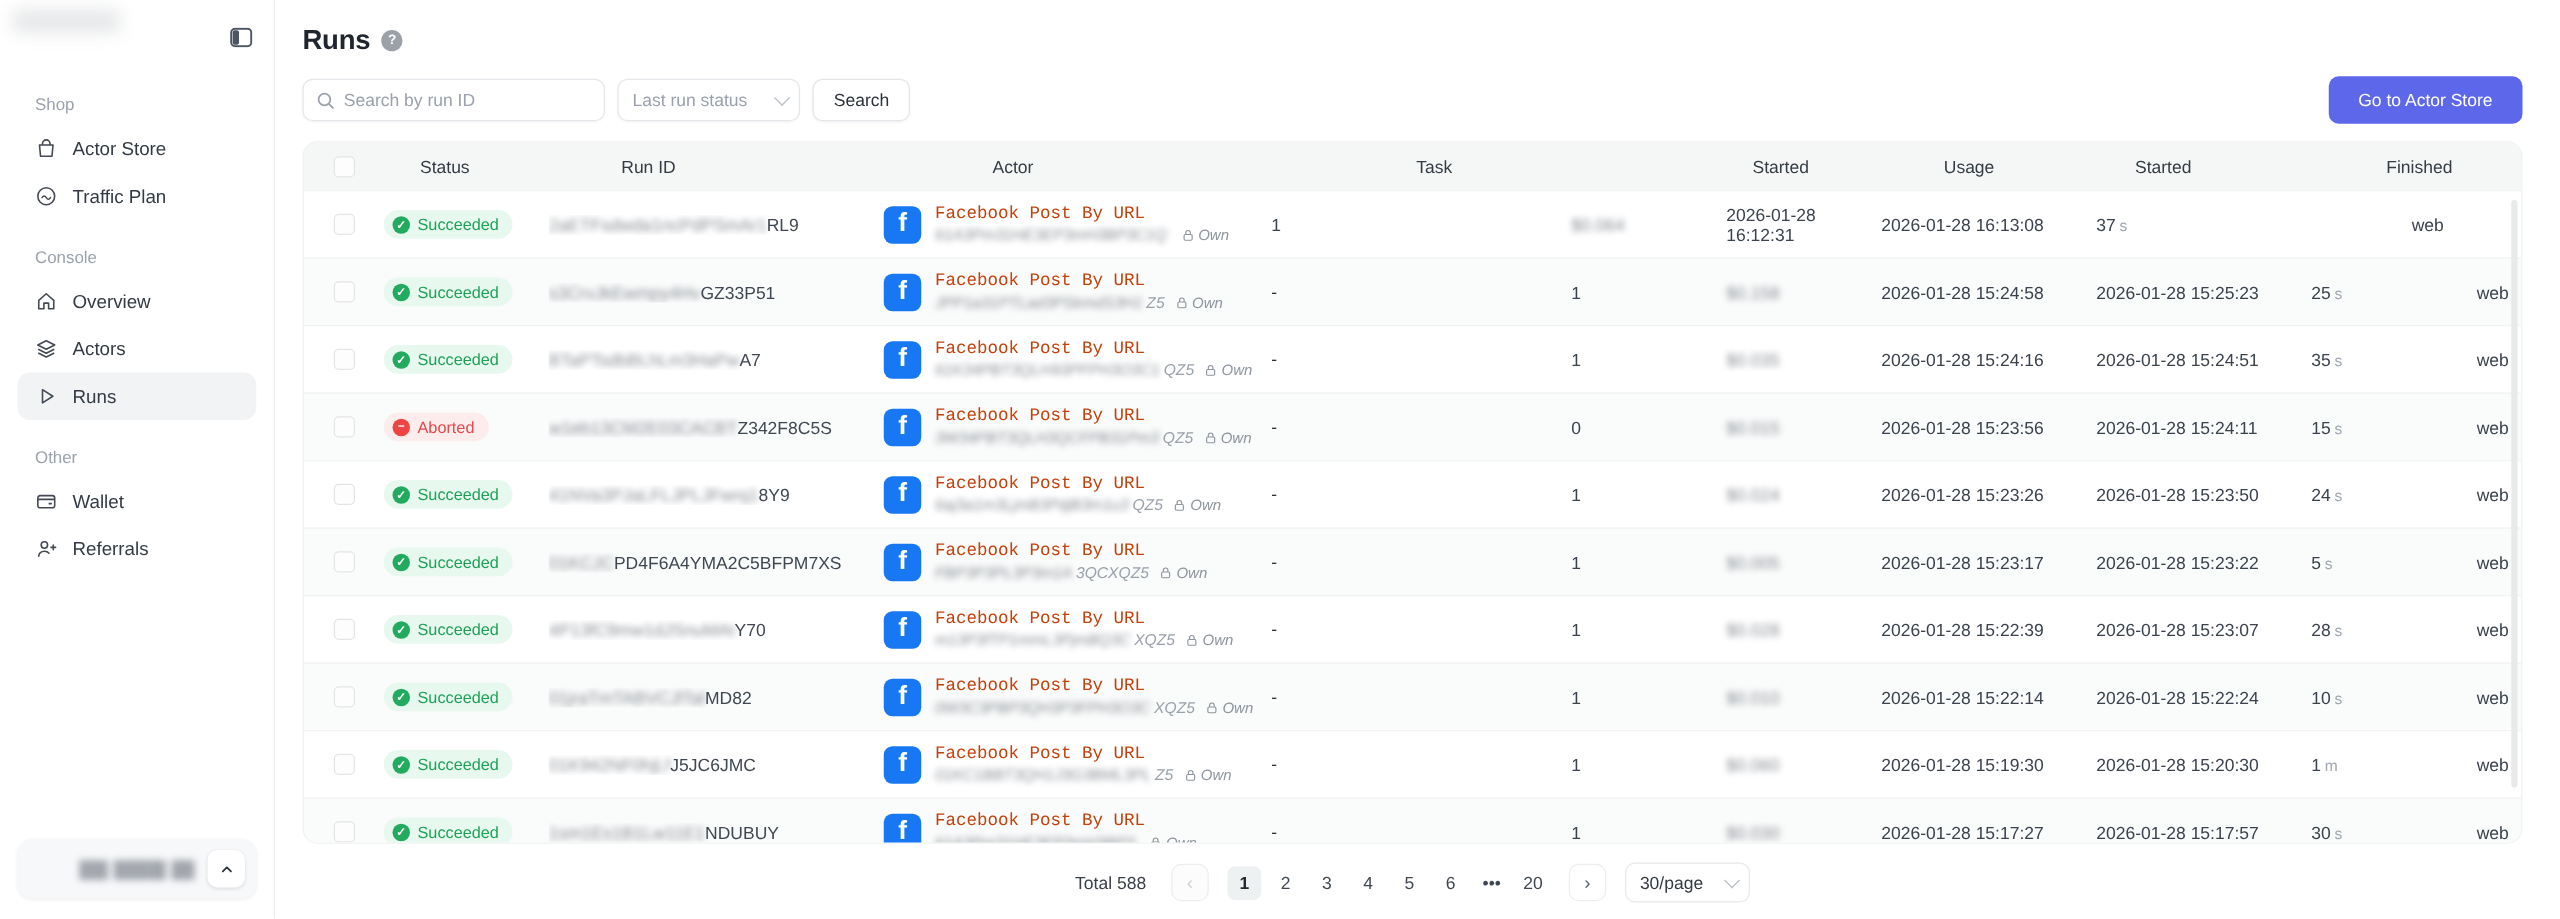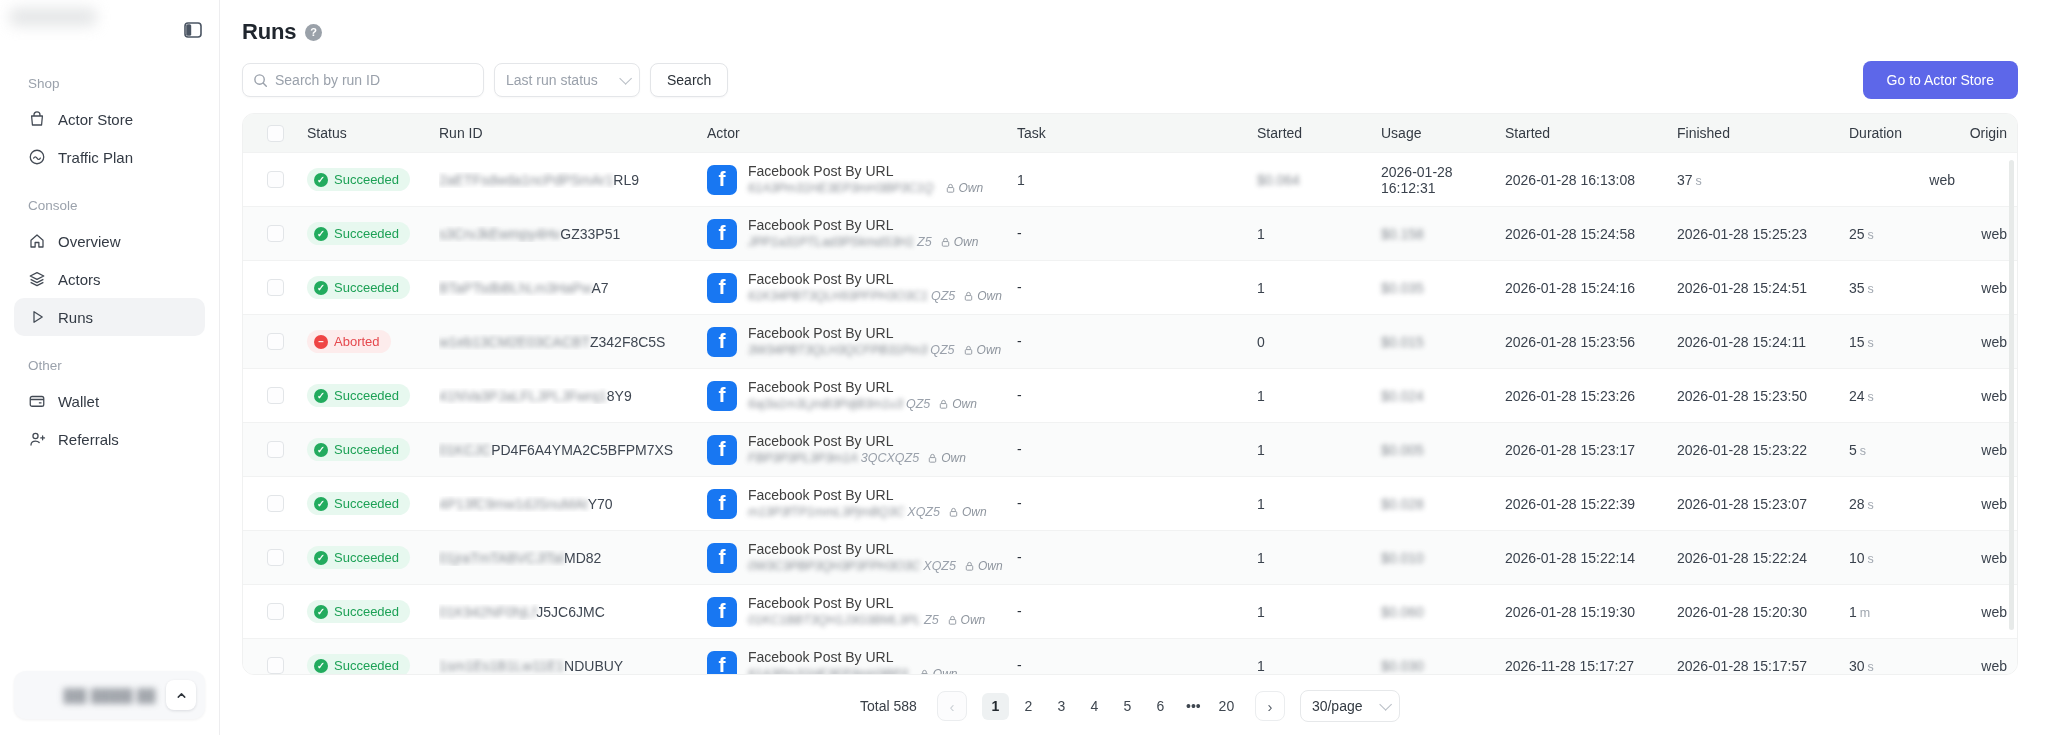--- a/index.html
+++ b/index.html
@@ -55,21 +55,21 @@
   .spacer { flex:1; }
   .btn-primary { height:38px; padding:0 24px; background:#5d67e9; border:none; border-radius:8px;
                  color:#fff; font-size:14px; display:flex; align-items:center; cursor:pointer;
                  font-family:"Liberation Sans", sans-serif; }
 
   
   .table { position:relative; margin-top:14px; height:562px; border:1px solid #f0f1f1;
            border-radius:12px; overflow:hidden; background:#fff; }
   .grid { display:grid; grid-template-columns:64px 132px 268px 310px 240px 124px 124px 172px 172px 116px 52px;
           align-items:center; }
-  .thead-row { height:38px; background:#f5f7f6; font-size:14px; font-weight:500; color:#343b44; }
+  .thead-row { height:38px; background:#f5f7f6; font-size:14px; font-weight:500; color:#343b44;gap:29px; }
   .hcell.c10 { text-align:right; padding-right:10px; }
   .trow { height:54px; border-top:1px solid #f1f2f2; font-size:14px; cursor:pointer; }
   .trow.stripe { background:#fafbfb; }
   .cell { min-width:0; }
   .c0 { display:flex; justify-content:center; }
   .cb { width:17px; height:17px; border:1.5px solid #e2e5e8; border-radius:4px; background:#fdfdfe;
         display:inline-block; cursor:pointer; }
   .c10 { text-align:right; padding-right:10px; }
   .c5,.c6,.c7,.c8,.c9 { padding-right:8px; }
 
@@ -82,21 +82,21 @@
   .badge.aborted { background:#fdecec; color:#e5484d; }
   .badge.aborted .st-ico { background:#ef4444; }
 
   .mask { filter:blur(2.6px); opacity:.7; color:#555c66; }
   .runid { color:#3f4752; white-space:nowrap; overflow:hidden; }
 
   .actor { display:flex; align-items:center; gap:11px; }
   .fb { width:30px; height:30px; border-radius:7px; background:#1877f2; color:#fff;
         font-size:21px; font-weight:700; display:flex; align-items:center; justify-content:center;
         flex:0 0 30px; padding-bottom:2px; }
-  .atitle { font-size:14px; color:#404040; line-height:17px; }
+  .atitle { font-size:14px; color:#c2410c; line-height:17px;font-family:Liberation Mono, monospace; }
   .asub { font-size:12.5px; color:#9aa1ab; line-height:16px; white-space:nowrap; display:flex; align-items:center; gap:3px;font-style:italic; }
   .own { display:inline-flex; align-items:center; gap:3px; margin-left:5px; color:#8e959e; font-size:12px; }
   .ttitle { font-size:14px; color:#2b323b; line-height:17px; }
   .tsub { font-size:12.5px; color:#9aa1ab; line-height:16px; }
   .unit { font-size:12.5px; color:#a0a7b0; margin-left:3px; }
 
   .scrollbar { position:absolute; right:3px; top:46px; width:5px; height:470px;
                background:#e7eae9; border-radius:3px; }
 
   
@@ -667,21 +667,21 @@
       </div>
     </div>
     <div class="cell c4 task">
       <div class="ttitle">-</div>
 
     </div>
     <div class="cell c5">1</div>
     <div class="cell c6">
       <span class="mask">$0.030</span>
     </div>
-    <div class="cell c7">2026-11-28 15:17:27</div>
+    <div class="cell c7">2026-01-28 15:17:27</div>
     <div class="cell c8">2026-01-28 15:17:57</div>
     <div class="cell c9">
       <span>30</span><span class="unit">s</span>
     </div>
     <div class="cell c10">web</div>
   </div>
       </div>
     <div class="scrollbar"></div>
   </div>
 

